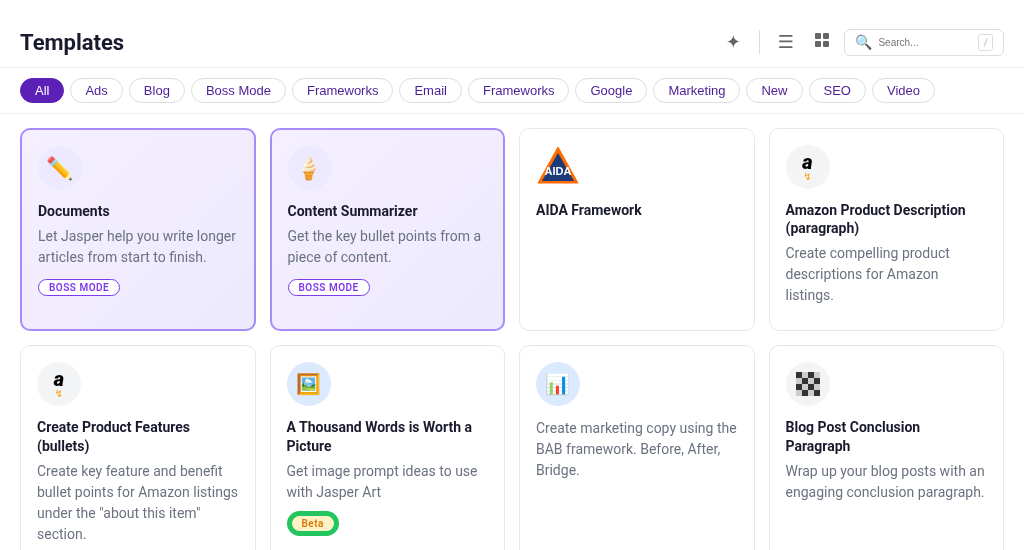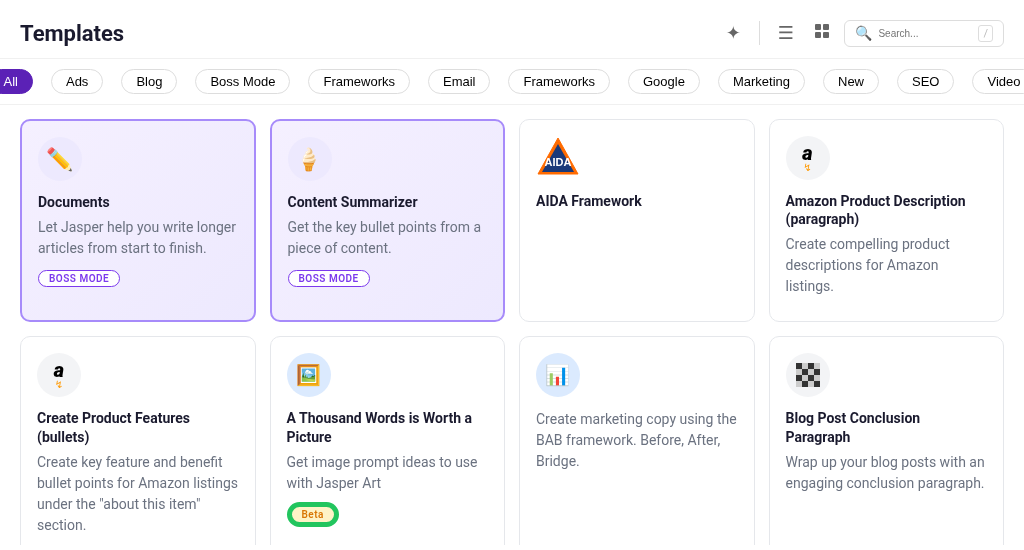--- a/index.html
+++ b/index.html
@@ -7,21 +7,21 @@
       font-family: -apple-system, BlinkMacSystemFont, 'Segoe UI', Roboto, sans-serif;
       background: #fff;
       color: #1a1a2e;
       width: 1024px;
       height: 550px;
       overflow: hidden;
     }
     .header {
       display: flex;
       align-items: center;
-      padding: 18px 20px 10px 20px;
+      padding: 27px 20px 10px 20px;
       border-bottom: 1px solid #f0f0f0;
     }
     .header-title {
       font-size: 22px;
       font-weight: 700;
       color: #1a1a2e;
       flex: 1;
     }
     .header-actions {
       display: flex;
@@ -64,35 +64,34 @@
       font-size: 11px;
       color: #bbb;
       border: 1px solid #ddd;
       border-radius: 3px;
       padding: 1px 4px;
     }
     .filter-bar {
       display: flex;
       align-items: center;
       padding: 10px 20px;
-      gap: 18px;
+      gap: 6px;
       flex-wrap: nowrap;
       overflow-x: auto;
       border-bottom: 1px solid #f0f0f0;
-      justify-content: center;
     }
     .filter-bar::-webkit-scrollbar { display: none; }
     .filter-btn {
       padding: 4px 14px;
       border-radius: 20px;
       border: 1px solid #ddd;
       background: #fff;
       cursor: pointer;
       font-size: 13px;
-      color: #000000;
+      color: #4c1d95;
       white-space: nowrap;
     }
     .filter-btn.active {
       background: #5b21b6;
       color: #fff;
       border-color: #5b21b6;
     }
     .cards-grid {
       display: grid;
       grid-template-columns: repeat(4, 1fr);

